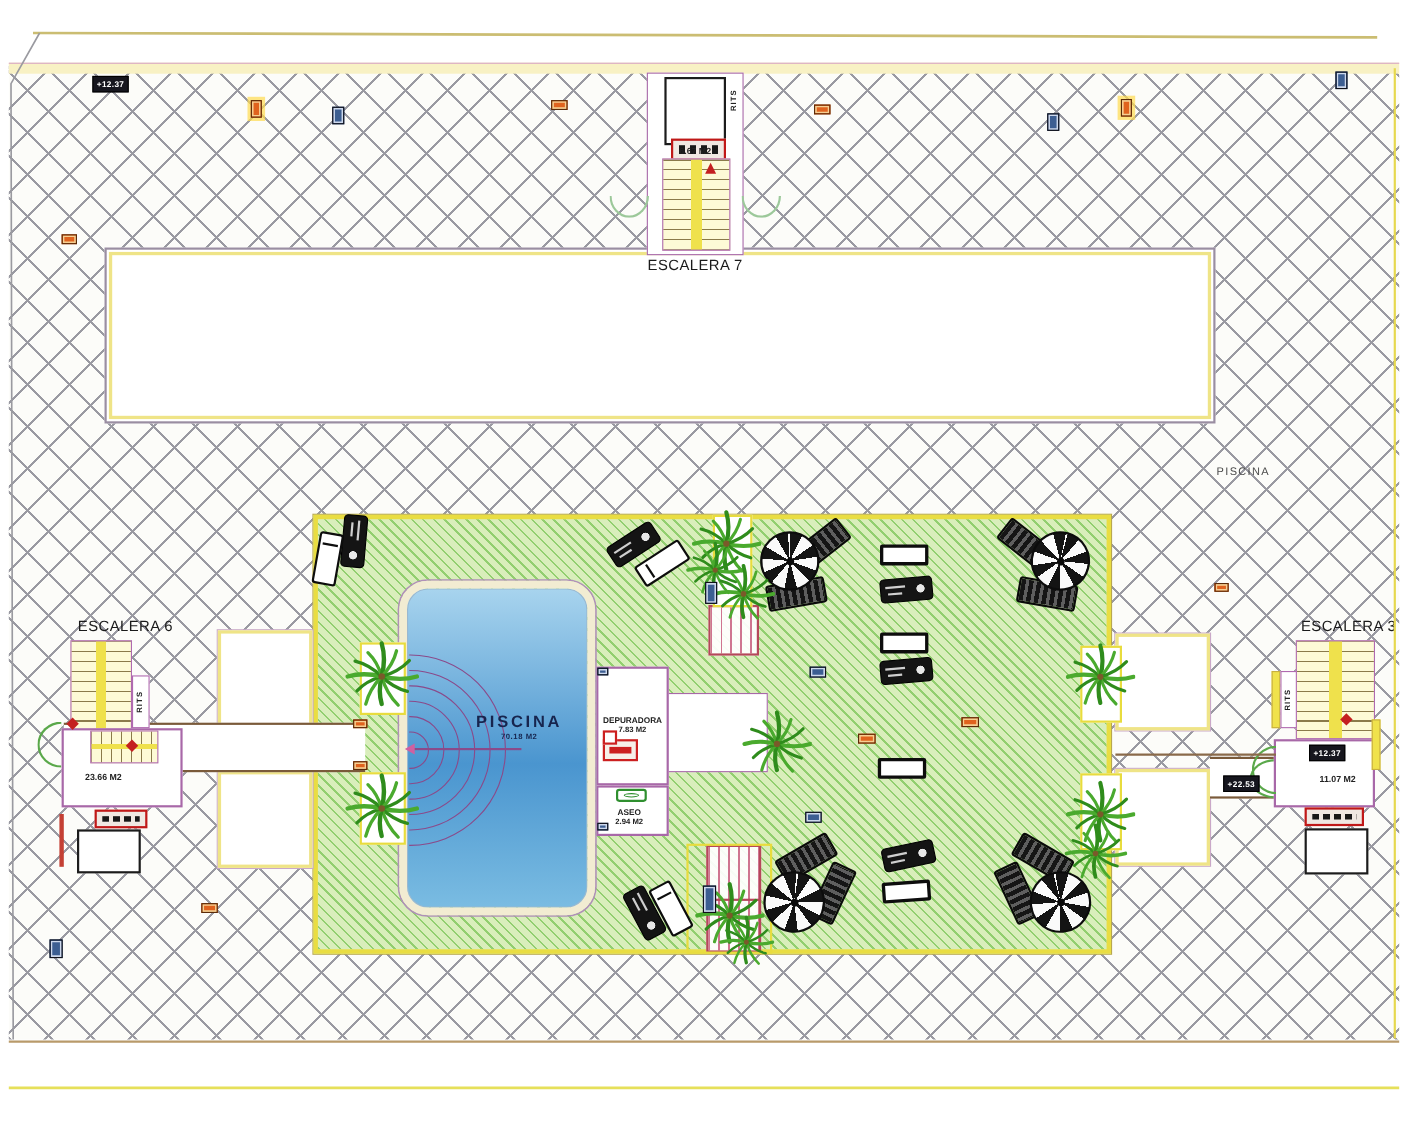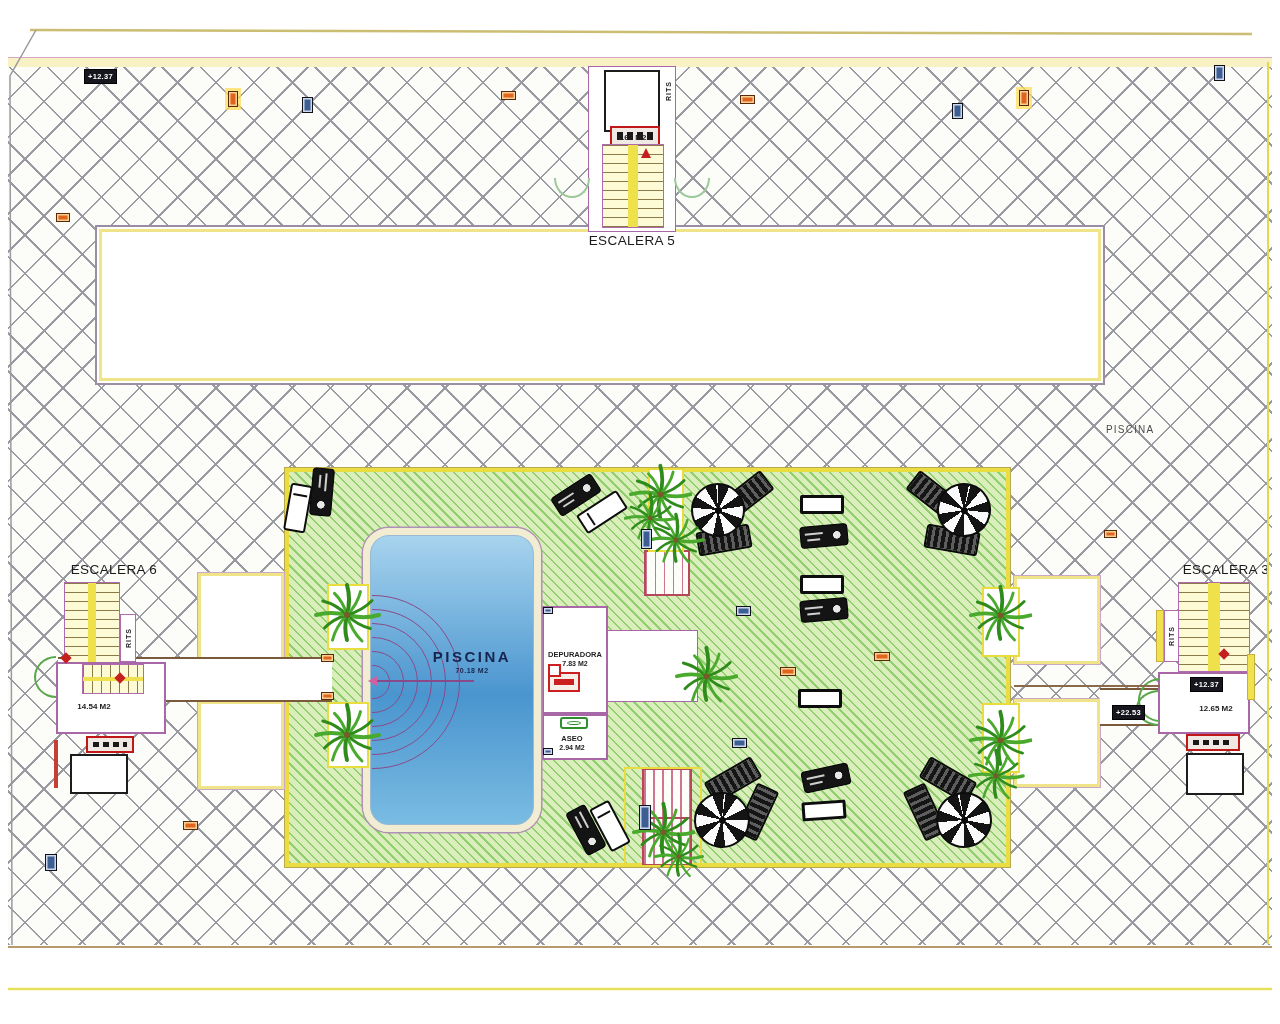--- a/index.html
+++ b/index.html
@@ -118,40 +118,40 @@
 
   <div class="abs room-thin" style="left:588px;top:66px;width:88px;height:166px;"></div>
   <div class="abs shaft" style="left:604px;top:70px;width:56px;height:62px;"></div>
   <div class="abs elev" style="left:610px;top:126px;width:50px;height:20px;"></div>
   <div class="abs rits" style="left:662px;top:72px;width:12px;height:38px;">RITS</div>
   <div class="abs roomlbl" style="left:590px;top:133px;width:84px;">6.67 M2</div>
   <div class="abs sf-v" style="left:602px;top:144px;width:62px;height:84px;"></div>
   <div class="abs tri-up" style="left:641px;top:148px;"></div>
   <div class="abs arc-d" style="left:554px;top:178px;width:36px;height:20px;"></div>
   <div class="abs arc-d" style="left:674px;top:178px;width:36px;height:20px;"></div>
-  <div class="abs etitle" style="left:578px;top:233px;width:108px;">ESCALERA 5</div>
+  <div class="abs etitle" style="left:578px;top:233px;width:108px;">ESCALERA 7</div>
 
   <div class="abs etitle" style="left:58px;top:562px;width:112px;">ESCALERA 6</div>
   <div class="abs sf-v" style="left:64px;top:582px;width:56px;height:82px;"></div>
   <div class="abs rits boxed" style="left:120px;top:614px;width:16px;height:48px;">RITS</div>
   <div class="abs room" style="left:56px;top:662px;width:110px;height:72px;"></div>
   <div class="abs sf-h" style="left:82px;top:664px;width:62px;height:30px;"></div>
-  <div class="abs roomlbl" style="left:62px;top:702px;width:64px;">14.54 M2</div>
+  <div class="abs roomlbl" style="left:62px;top:702px;width:64px;">23.66 M2</div>
   <div class="abs elev" style="left:86px;top:736px;width:48px;height:17px;"></div>
   <div class="abs shaft" style="left:70px;top:754px;width:58px;height:40px;"></div>
   <div class="abs redstrip" style="left:54px;top:740px;width:4px;height:48px;"></div>
   <div class="abs diam" style="left:62px;top:654px;"></div>
   <div class="abs diam" style="left:116px;top:674px;"></div>
 
   <div class="abs etitle" style="left:1170px;top:562px;width:112px;">ESCALERA 3</div>
   <div class="abs sf-v" style="left:1178px;top:582px;width:72px;height:90px;"></div>
   <div class="abs ystrip" style="left:1156px;top:610px;width:8px;height:52px;"></div>
   <div class="abs rits boxed" style="left:1164px;top:610px;width:15px;height:52px;">RITS</div>
   <div class="abs room" style="left:1158px;top:672px;width:92px;height:62px;"></div>
-  <div class="abs roomlbl" style="left:1188px;top:704px;width:56px;">12.65 M2</div>
+  <div class="abs roomlbl" style="left:1188px;top:704px;width:56px;">11.07 M2</div>
   <div class="abs elev" style="left:1186px;top:734px;width:54px;height:17px;"></div>
   <div class="abs shaft" style="left:1186px;top:753px;width:58px;height:42px;"></div>
   <div class="abs ystrip" style="left:1247px;top:654px;width:8px;height:46px;"></div>
   <div class="abs arc-l" style="left:1138px;top:678px;width:22px;height:44px;"></div>
   <div class="abs diam" style="left:1220px;top:650px;"></div>
 
   <div class="abs room-thin" style="left:606px;top:630px;width:92px;height:72px;"></div>
   <div class="abs room dephatch" style="left:542px;top:606px;width:66px;height:108px;"></div>
   <div class="abs arealbl" style="left:543px;top:650px;width:64px;">DEPURADORA</div>
   <div class="abs arealbl" style="left:543px;top:660px;width:64px;font-size:7px;">7.83 M2</div>

